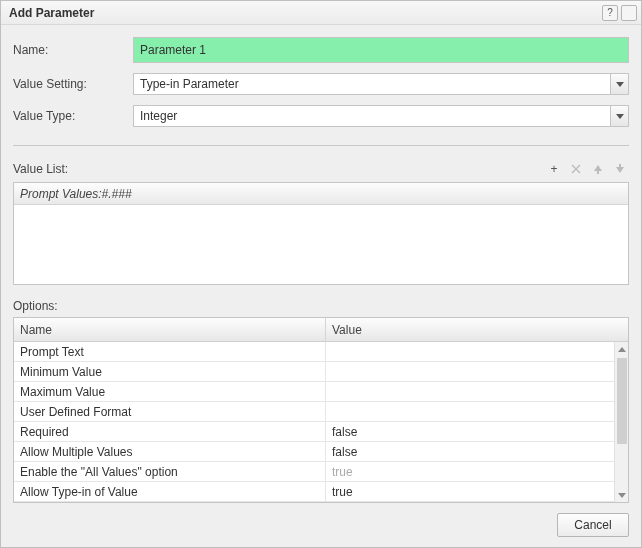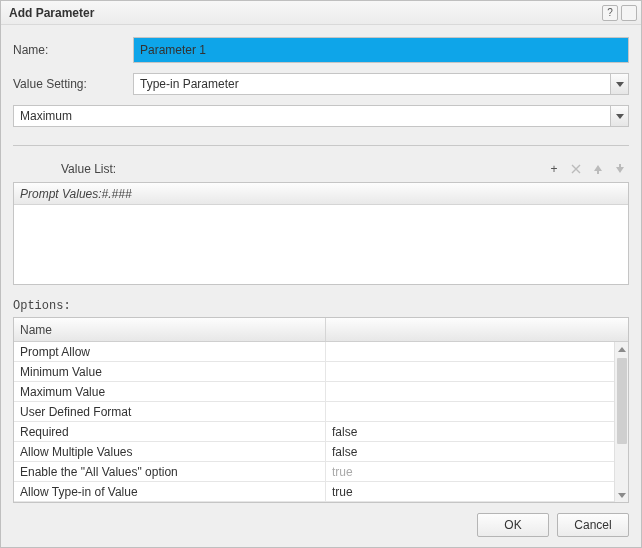--- a/index.html
+++ b/index.html
@@ -57,21 +57,21 @@
     gap: 8px;
   }
   .form-label {
     width: 112px;
     color: #444;
   }
   .text-input {
     flex: 1;
     height: 22px;
     border: 1px solid #c5c5c5;
-    background: #0ea5e9;
+    background: #86efac;
     padding: 12px 6px;
     font-size: 12px;
     font-family: inherit;
     color: #333;
   }
   .select-wrap {
     flex: 1;
     position: relative;
     height: 22px;
   }
@@ -98,21 +98,20 @@
   .select-arrow svg { width: 8px; height: 5px; }
   .hr {
     border: none;
     border-top: 1px solid #c8c8c8;
     margin: 8px 0 14px 0;
   }
   .section-row {
     display: flex;
     align-items: center;
     margin-bottom: 4px;
-    margin-left: 48px;
   }
   .section-label {
     flex: 1;
     color: #444;
   }
   .toolbar {
     display: flex;
     gap: 4px;
   }
   .tool-btn {
@@ -140,21 +139,20 @@
     color: #444;
     font-style: italic;
   }
   .value-list-body {
     flex: 1;
   }
   .options-label {
     margin-top: 14px;
     margin-bottom: 4px;
     color: #444;
-    font-family: Liberation Mono, monospace;
   }
   .options-box {
     border: 1px solid #c5c5c5;
     background: #fff;
     height: 190px;
     display: flex;
     flex-direction: column;
   }
   .options-header {
     display: flex;
@@ -273,22 +271,23 @@
         <div class="select-display">Type-in Parameter</div>
         <div class="select-arrow">
           <svg viewBox="0 0 8 5">
               <path d="M0 0 L4 5 L8 0 Z" fill="#555"></path>
             </svg>
         </div>
       </div>
     </div>
 
     <div class="form-row">
+      <div class="form-label">Value Type:</div>
       <div class="select-wrap">
-        <div class="select-display">Maximum</div>
+        <div class="select-display">Integer</div>
         <div class="select-arrow">
           <svg viewBox="0 0 8 5">
               <path d="M0 0 L4 5 L8 0 Z" fill="#555"></path>
             </svg>
         </div>
       </div>
     </div>
 
     <hr class="hr">
 
@@ -319,25 +318,26 @@
     <div class="value-list-box">
       <div class="value-list-header">Prompt Values:#.###</div>
       <div class="value-list-body"></div>
     </div>
 
     <div class="options-label">Options:</div>
 
     <div class="options-box">
       <div class="options-header">
         <div class="col-name">Name</div>
+        <div class="col-value">Value</div>
       </div>
       <div class="options-body">
         <div class="options-rows">
             <div class="opt-row">
-              <div class="opt-name">Prompt Allow</div>
+              <div class="opt-name">Prompt Text</div>
               <div class="opt-value"></div>
             </div>
             <div class="opt-row">
               <div class="opt-name">Minimum Value</div>
               <div class="opt-value"></div>
             </div>
             <div class="opt-row">
               <div class="opt-name">Maximum Value</div>
               <div class="opt-value"></div>
             </div>
@@ -374,17 +374,16 @@
                 <path d="M0 0 L4 5 L8 0 Z" fill="#8a8a8a"></path>
               </svg>
           </div>
         </div>
       </div>
     </div>
 
   </div>
 
   <div class="footer">
-    <button class="btn">OK</button>
     <button class="btn">Cancel</button>
   </div>
 
 </div>
 
 </body></html>

